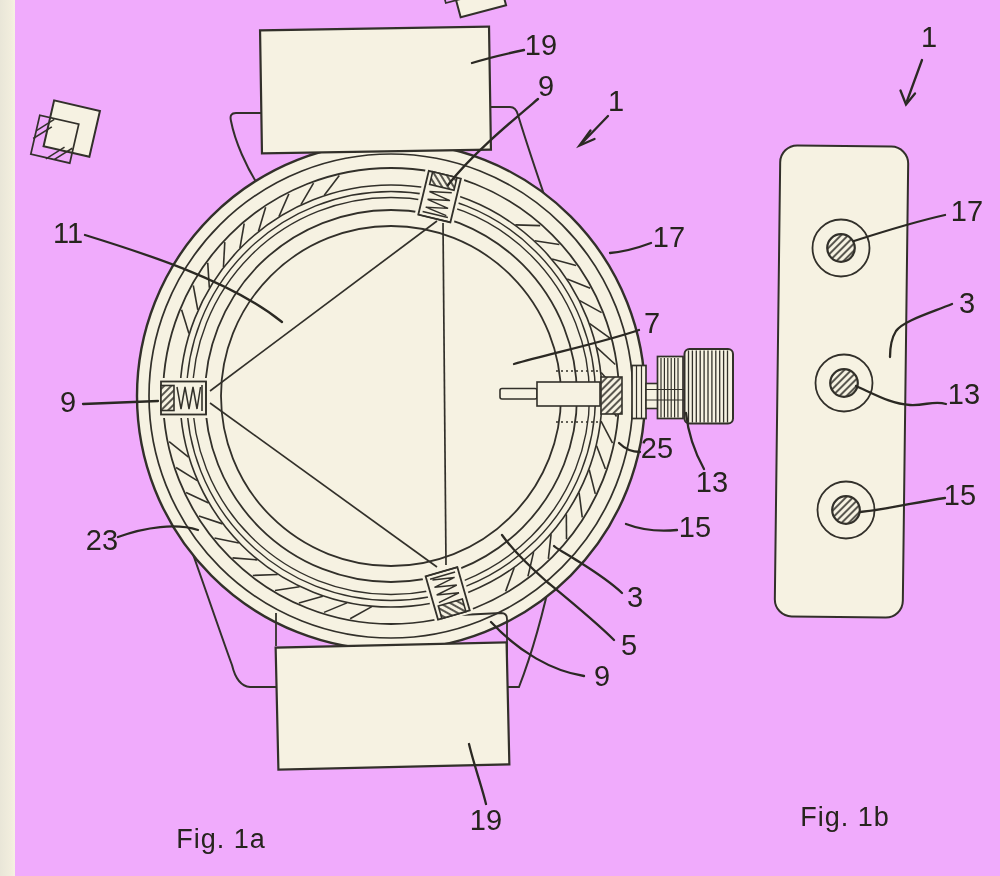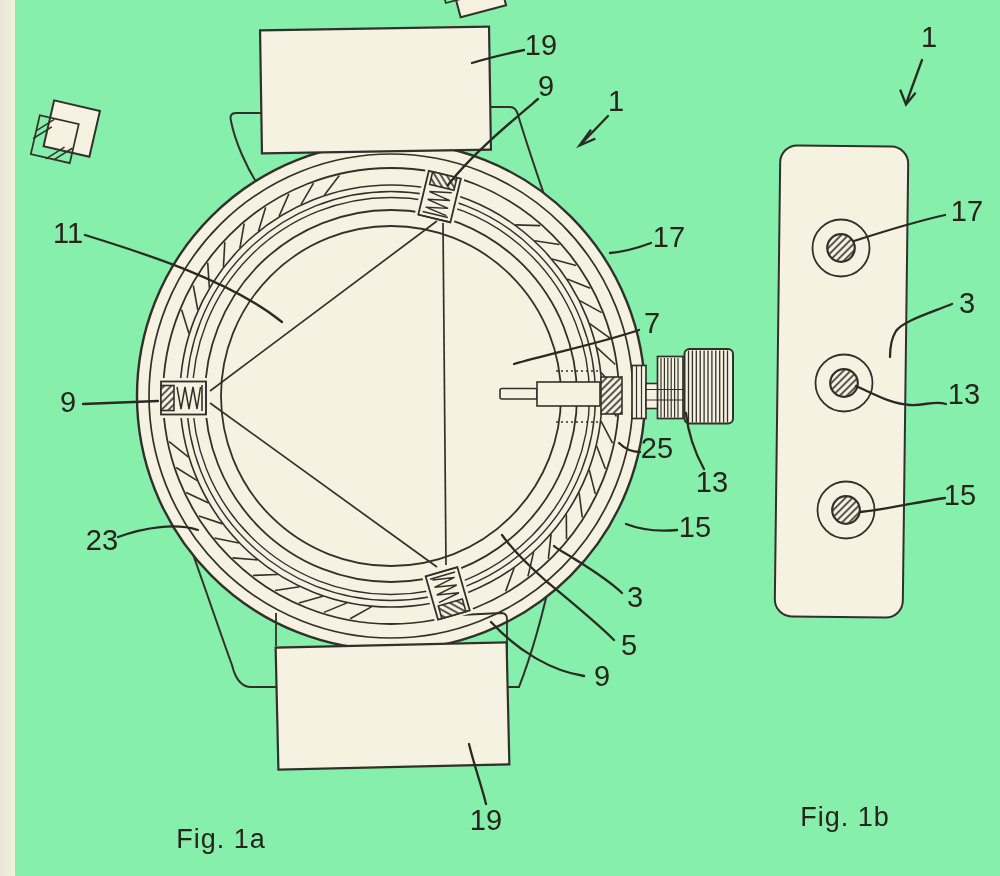--- a/index.html
+++ b/index.html
@@ -1,19 +1,19 @@
 <!DOCTYPE html>
 <html><head>
 <meta charset="utf-8">
 <style>
   html,body{margin:0;padding:0;background:#d8d5c9;}
   .page{
     position:relative;
     width:1000px;height:876px;
-    background:#86efac;
+    background:#f0abfc;
     overflow:hidden;
     font-family:"Liberation Sans", sans-serif;
   }
   .scan-edge{
     position:absolute;left:0;top:0;width:15px;height:876px;
     background:linear-gradient(90deg,#e9e6d8,#f1eddd 70%,#f6f2e2);
   }
   svg{position:absolute;left:0;top:0;}
   .ln{stroke:#32302a;fill:none;}
   .bgfill{fill:#f6f2e2;}

